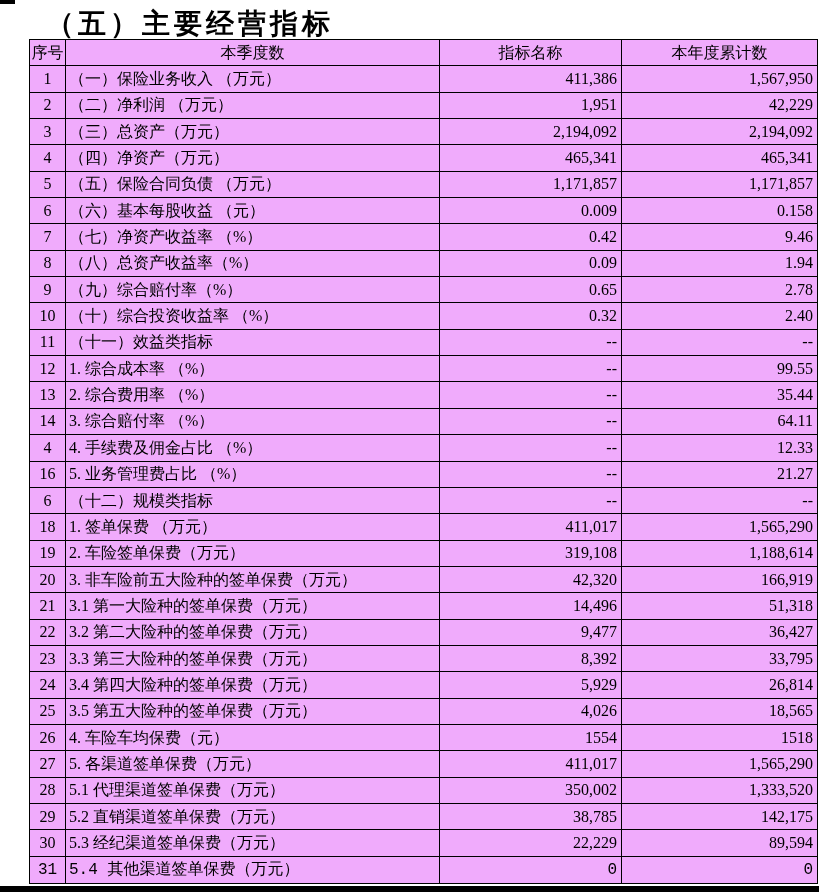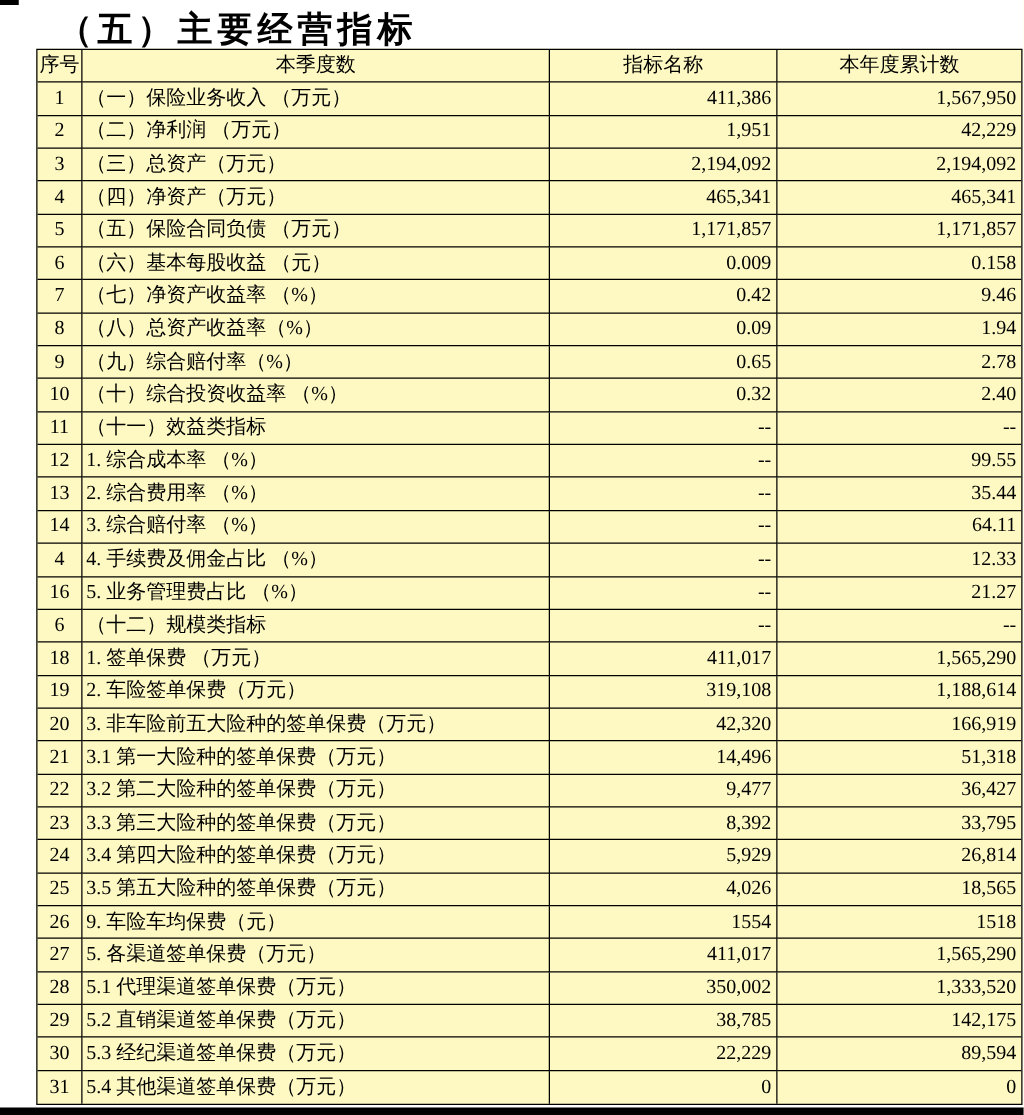--- a/index.html
+++ b/index.html
@@ -10,29 +10,29 @@
   }
   #corner-mark { position:absolute; left:0; top:0; width:15px; height:4px; background:#000; }
   #page-title {
     position:absolute; left:46px; top:5px; margin:0;
     font-size:28px; font-weight:bold; letter-spacing:4px; white-space:nowrap;
   }
   #grid {
     position:absolute; left:29px; top:39px; width:789px; height:845px;
     box-sizing:border-box; border:1px solid #000;
     display:grid; grid-template-columns:36px 374px 182px 1fr;
-    grid-auto-rows:1fr; background:#fef9c3;
+    grid-auto-rows:1fr; background:#f0abfc;
   }
   .cell {
     box-sizing:border-box; border-right:1px solid #000; border-bottom:1px solid #000;
     display:flex; align-items:center; font-size:16px; line-height:1;
     white-space:nowrap; overflow:hidden;
   }
   .cell:nth-child(4n) { border-right:none; }
-  .cell:nth-last-child(-n+4) { border-bottom:none; }
+  .cell:nth-last-child(-n+4) { border-bottom:none;font-family:Liberation Mono, monospace; }
   .c0 { justify-content:center; }
   .c1 { justify-content:flex-start; padding-left:3px; }
   .c2, .c3 { justify-content:flex-end; padding-right:4px; }
   .header-cell { justify-content:center !important; padding:0 !important; }
   #bottom-rule { position:absolute; left:0; top:886px; width:819px; height:6px; background:#000; }
 </style>
 </head>
 <body>
 
 <div id="corner-mark"></div>
@@ -139,21 +139,21 @@
     <div class="cell c3">33,795</div>
     <div class="cell c0">24</div>
     <div class="cell c1">3.4 第四大险种的签单保费（万元）</div>
     <div class="cell c2">5,929</div>
     <div class="cell c3">26,814</div>
     <div class="cell c0">25</div>
     <div class="cell c1">3.5 第五大险种的签单保费（万元）</div>
     <div class="cell c2">4,026</div>
     <div class="cell c3">18,565</div>
     <div class="cell c0">26</div>
-    <div class="cell c1">9. 车险车均保费（元）</div>
+    <div class="cell c1">4. 车险车均保费（元）</div>
     <div class="cell c2">1554</div>
     <div class="cell c3">1518</div>
     <div class="cell c0">27</div>
     <div class="cell c1">5. 各渠道签单保费（万元）</div>
     <div class="cell c2">411,017</div>
     <div class="cell c3">1,565,290</div>
     <div class="cell c0">28</div>
     <div class="cell c1">5.1 代理渠道签单保费（万元）</div>
     <div class="cell c2">350,002</div>
     <div class="cell c3">1,333,520</div>

